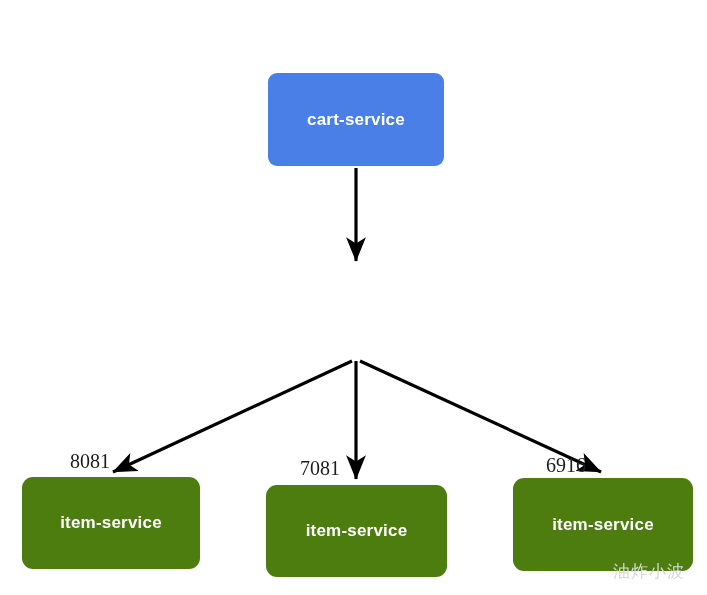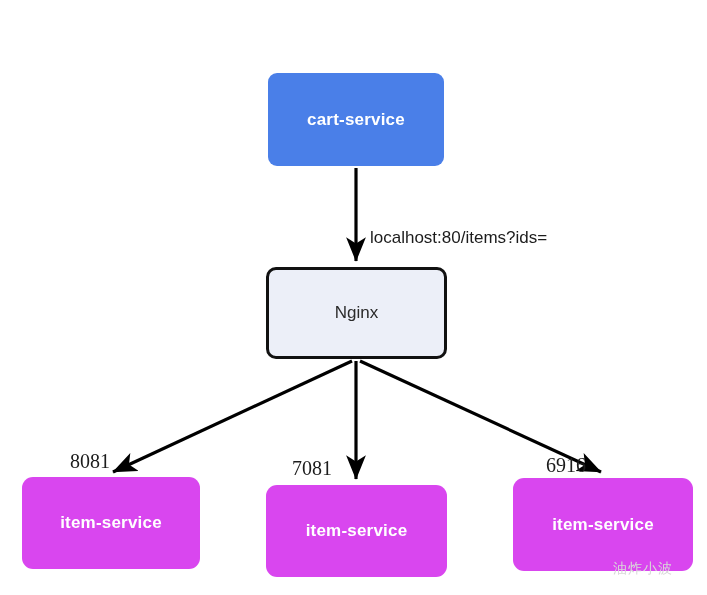--- a/index.html
+++ b/index.html
@@ -51,21 +51,21 @@
     width: 181px;
     height: 92px;
     background: #eceff8;
     border: 3px solid #111111;
     border-radius: 10px;
     color: #2b2b2b;
     font-weight: normal;
     font-size: 17px;
   }
   .node-item {
-    background: #d946ef;
+    background: #4d7c0f;
     border-radius: 11px;
     color: #ffffff;
     font-weight: bold;
     font-size: 17px;
     letter-spacing: .2px;
   }
   .node-item-1 { left: 22px;  top: 477px; width: 178px; height: 92px; }
   .node-item-2 { left: 266px; top: 485px; width: 181px; height: 92px; }
   .node-item-3 { left: 513px; top: 478px; width: 180px; height: 93px; }
 
@@ -81,28 +81,28 @@
   }
   .port-label {
     position: absolute;
     font-family: "Liberation Serif", serif;
     font-size: 20px;
     color: #1c1c1c;
     white-space: nowrap;
     margin-left: 32px;
   }
   .port-label-8081 { left: 38px;  top: 450px; }
-  .port-label-7081 { left: 260px; top: 457px; }
+  .port-label-7081 { left: 268px; top: 457px; }
   .port-label-6081 { left: 514px; top: 454px; }
 
   .watermark {
     position: absolute;
     left: 613px;
     top: 560px;
-    font-size: 14px;
+    font-size: 17px;
     color: #d8d8d8;
     letter-spacing: 1px;
     white-space: nowrap;
   }
 </style>
 </head>
 <body>
 
 <div id="diagram-canvas">
 
@@ -119,37 +119,33 @@
 
     <line x1="356" y1="361" x2="356" y2="479" stroke="#000000" stroke-width="3.2" marker-end="url(#arrowhead)"></line>
 
     <line x1="360" y1="361" x2="601" y2="472" stroke="#000000" stroke-width="3.2" marker-end="url(#arrowhead)"></line>
   </svg>
 
   <div class="node node-cart">
     <span>cart-service</span>
   </div>
 
-  <div class="node node-nginx">
-    <span>Nginx</span>
-  </div>
 
   <div class="node node-item node-item-1">
     <span>item-service</span>
   </div>
 
   <div class="node node-item node-item-2">
     <span>item-service</span>
   </div>
 
   <div class="node node-item node-item-3">
     <span>item-service</span>
   </div>
 
-  <div class="edge-label edge-label-url">localhost:80/items?ids=</div>
 
   <div class="port-label port-label-8081">8081</div>
 
   <div class="port-label port-label-7081">7081</div>
 
   <div class="port-label port-label-6081">6916</div>
 
   <div class="watermark">油炸小波</div>
 
 </div>

